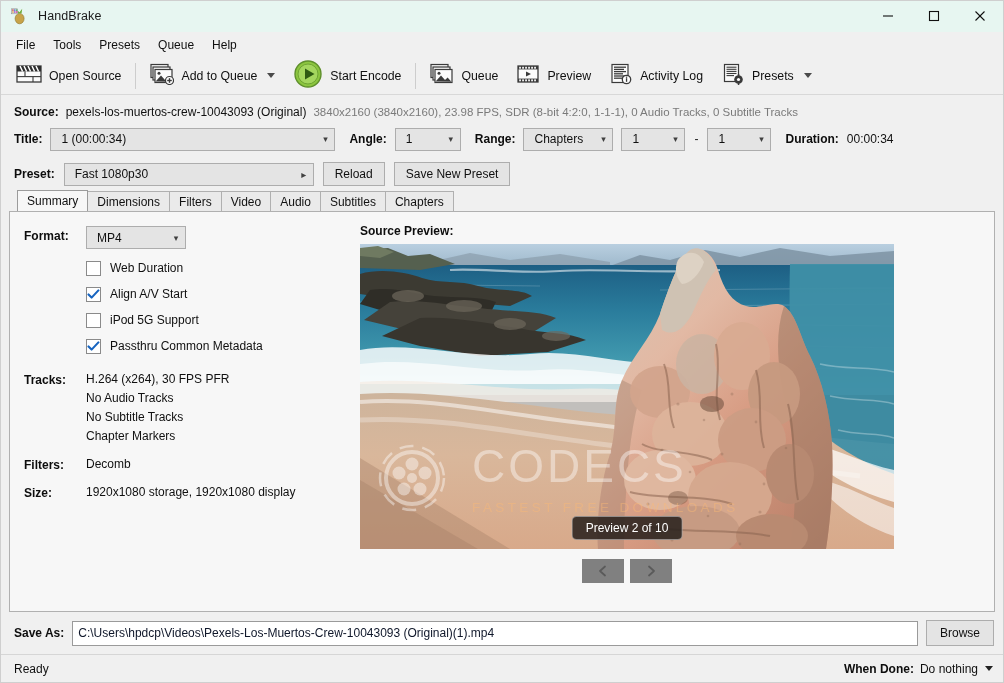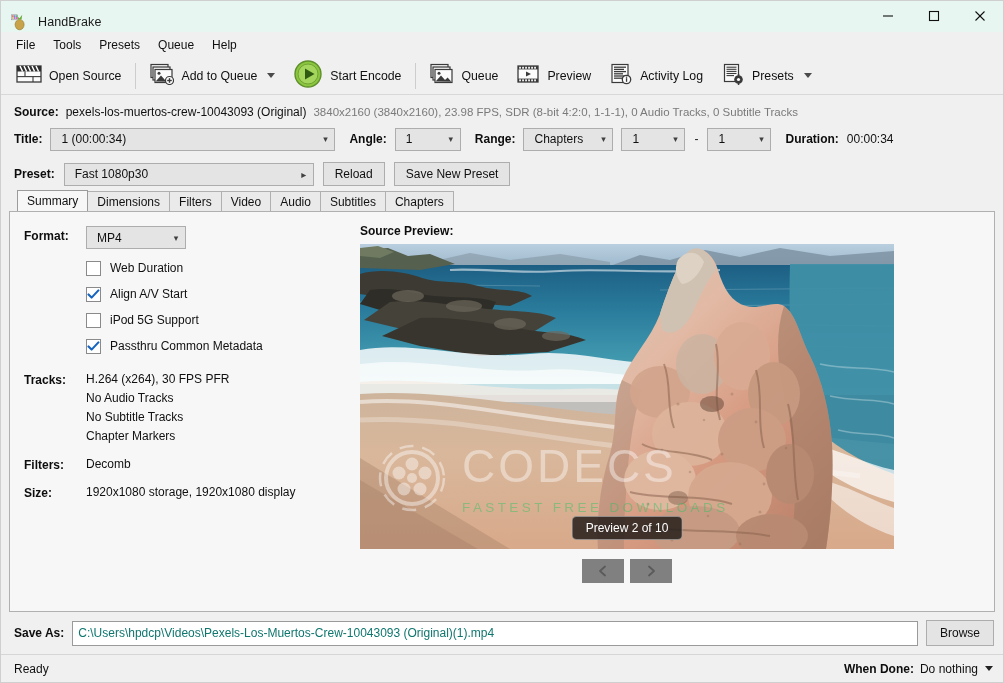--- a/index.html
+++ b/index.html
@@ -18,21 +18,21 @@
     display:flex; flex-direction:column;
     background:#f0f0f0;
     border:1px solid #cfcfcf;
     position:relative;
   }
 
   
   .titlebar {
     height:31px; flex:0 0 31px;
     background:#e7f6f1;
-    display:flex; align-items:flex-end;
+    display:flex; align-items:center;
     border-bottom:1px solid #e7f6f1;
   }
   .tb-left { display:flex; align-items:center; padding-left:9px; gap:10px; }
   .app-icon { width:18px; height:18px; position:relative; display:block; }
   .app-title { font-size:12.5px; color:#1a1a1a; letter-spacing:0.1px; }
   .tb-spacer { flex:1; }
   .winbtns { display:flex; height:31px; }
   .winbtn {
     width:46px; height:31px; display:flex; align-items:center; justify-content:center;
     cursor:default; background:transparent;
@@ -171,48 +171,48 @@
 
   .preview-badge {
     position:absolute; left:50%; transform:translateX(-50%);
     bottom:9px; background:rgba(38,32,28,0.86);
     color:#fff; font-size:12px; padding:4px 13px; border-radius:5px;
     border:1px solid rgba(255,255,255,0.45);
     white-space:nowrap;
   }
   .watermark {
     position:absolute; left:18px; bottom:34px;
-    display:flex; align-items:center; gap:16px;
+    display:flex; align-items:center; gap:26px;
     opacity:0.42; pointer-events:none;
   }
   .wm-text { display:flex; flex-direction:column; }
   .wm-main {
     font-size:46px; letter-spacing:3px; color:#ffffff; line-height:44px;
     font-family:"Liberation Sans", sans-serif; font-weight:400;
   }
   .wm-sub {
-    font-size:13.5px; letter-spacing:3.4px; color:#22c55e; margin-top:12px;
+    font-size:13.5px; letter-spacing:3.4px; color:#fdba74; margin-top:12px;
   }
 
   .nav-row { display:flex; gap:6px; justify-content:center; width:534px; margin-top:10px; }
   .navbtn {
     width:42px; height:24px; background:#808080; border:1px solid #808080;
     display:flex; align-items:center; justify-content:center; cursor:default;
   }
   .navbtn svg { display:block; }
 
   
   .saveas-row {
     flex:0 0 42px; display:flex; align-items:center;
     padding:0 9px 0 13px; gap:8px;
   }
   .txtinput {
     flex:1; height:25px; background:#fff; border:1px solid #9a9a9a;
     display:flex; align-items:center; padding:0 5px;
-    font-size:12px; color:#0f766e; overflow:hidden; white-space:nowrap;
+    font-size:12px; color:#0f172a; overflow:hidden; white-space:nowrap;
   }
   .btn-browse { height:26px; padding:12px 13px; }
 
   
   .statusbar {
     flex:0 0 28px; background:#f0f0f0;
     border-top:1px solid #d6d6d6;
     display:flex; align-items:center; padding:0 10px 0 13px;
   }
   .status-text { font-size:12px; color:#101010; }

